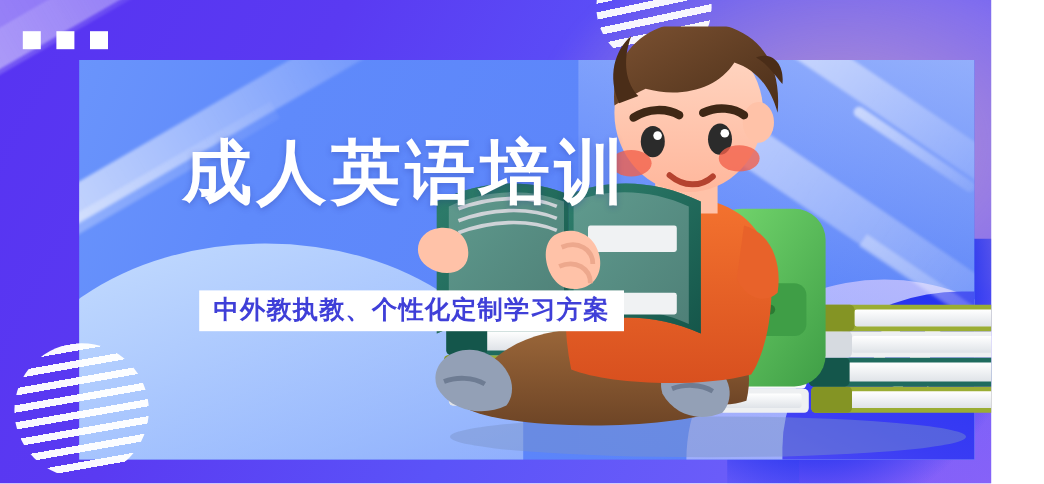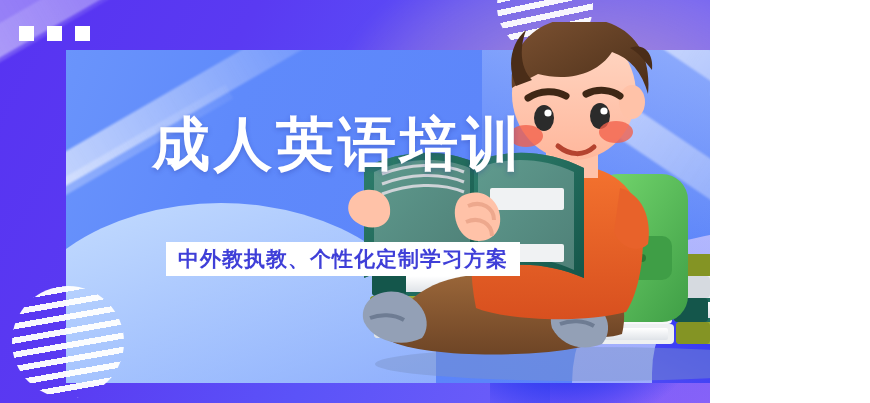--- a/index.html
+++ b/index.html
@@ -1,17 +1,17 @@
 <!DOCTYPE html>
 <html><head>
 <meta charset="utf-8">
 <style>
   html,body{margin:0;padding:0;background:#fff;}
   #banner{
-    position:relative;width:710px;height:403px;overflow:hidden;
+    position:relative;width:826px;height:403px;overflow:hidden;
     font-family:"Liberation Sans","DejaVu Sans",sans-serif;
     background:linear-gradient(118deg,#5733f2 0%,#5a3af2 28%,#5b53f8 55%,#6a5cf9 78%,#7b63f7 100%);
   }
   
   .outer-diag-band{
     position:absolute;left:-120px;top:60px;width:420px;height:62px;
     background:linear-gradient(90deg,rgba(255,255,255,.48),rgba(255,255,255,.18));
     transform:rotate(-30deg);transform-origin:left center;filter:blur(1px);
   }
   .outer-diag-band2{

